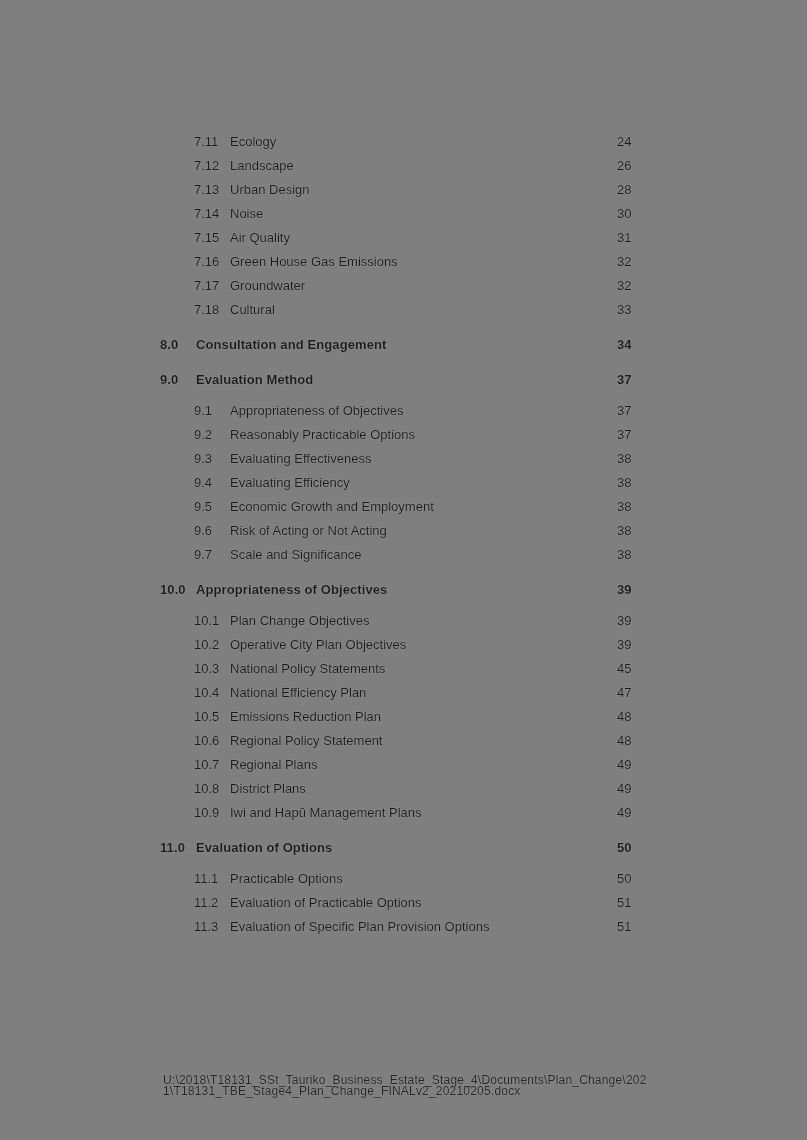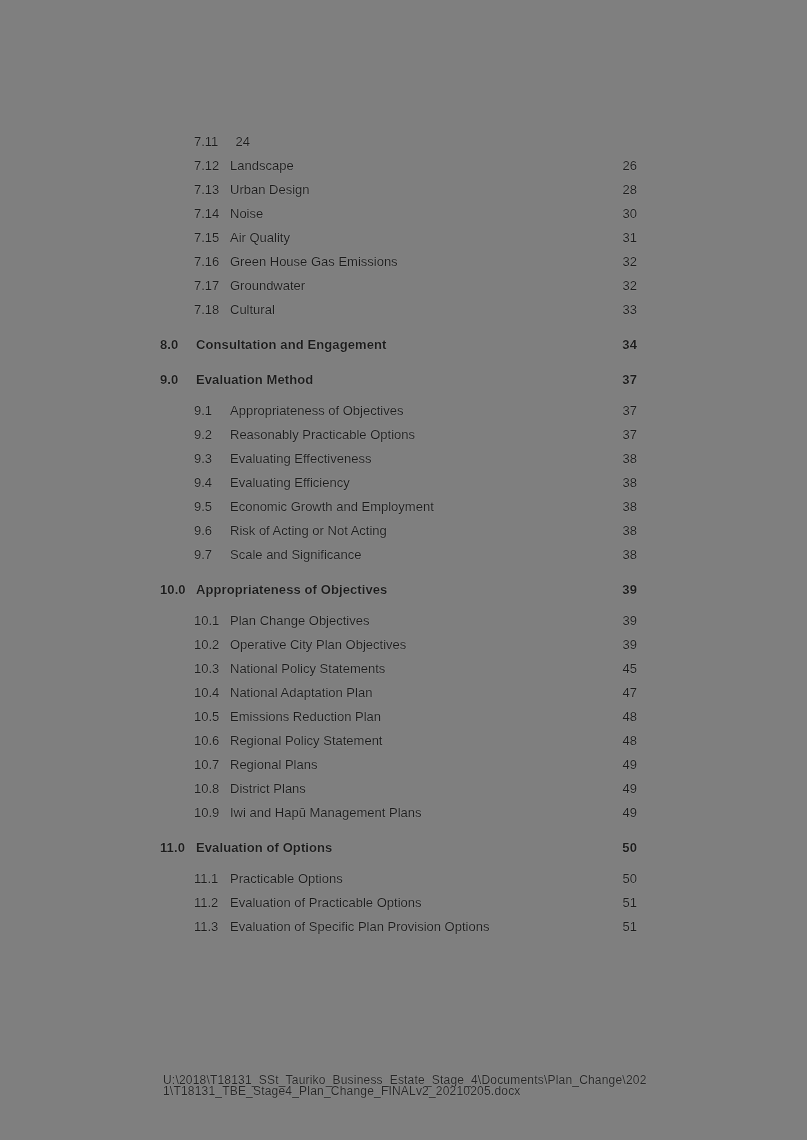--- a/index.html
+++ b/index.html
@@ -45,21 +45,21 @@
   }
   .row.sub .num {
     margin-left: 34px;
   }
   .row .title {
     flex: 1 1 auto;
     overflow: hidden;
   }
   .row .pageno {
     flex: 0 0 auto;
-    text-align: right;
+    text-align: left;
     min-width: 20px;
   }
   .footer {
     position: absolute;
     left: 163px;
     right: 158px;
     top: 1075px;
     font-size: 12px;
     line-height: 11px;
     color: #252525;
@@ -67,20 +67,21 @@
     word-break: break-all;
     letter-spacing: 0.2px;
   }
 </style>
 </head>
 <body>
 
 <main class="toc" id="toc">
     <div class="row sub">
       <span class="num">7.11</span>
+      <span class="title">Ecology</span>
       <span class="pageno">24</span>
     </div>
     <div class="row sub">
       <span class="num">7.12</span>
       <span class="title">Landscape</span>
       <span class="pageno">26</span>
     </div>
     <div class="row sub">
       <span class="num">7.13</span>
       <span class="title">Urban Design</span>
@@ -171,21 +172,21 @@
       <span class="title">Operative City Plan Objectives</span>
       <span class="pageno">39</span>
     </div>
     <div class="row sub">
       <span class="num">10.3</span>
       <span class="title">National Policy Statements</span>
       <span class="pageno">45</span>
     </div>
     <div class="row sub">
       <span class="num">10.4</span>
-      <span class="title">National Adaptation Plan</span>
+      <span class="title">National Efficiency Plan</span>
       <span class="pageno">47</span>
     </div>
     <div class="row sub">
       <span class="num">10.5</span>
       <span class="title">Emissions Reduction Plan</span>
       <span class="pageno">48</span>
     </div>
     <div class="row sub">
       <span class="num">10.6</span>
       <span class="title">Regional Policy Statement</span>

